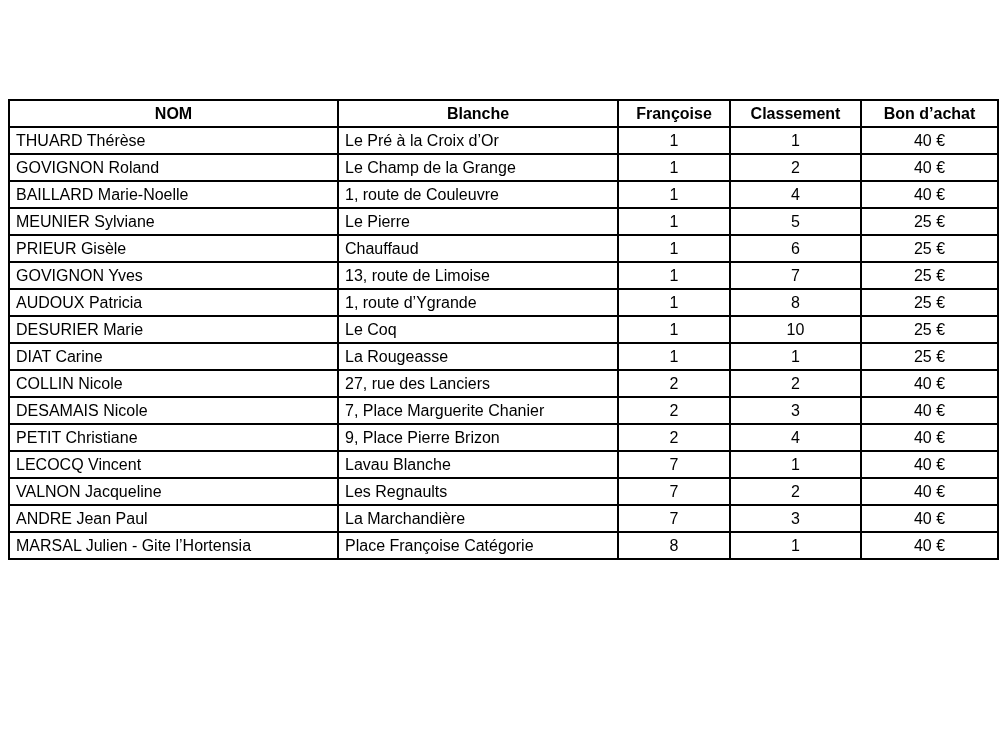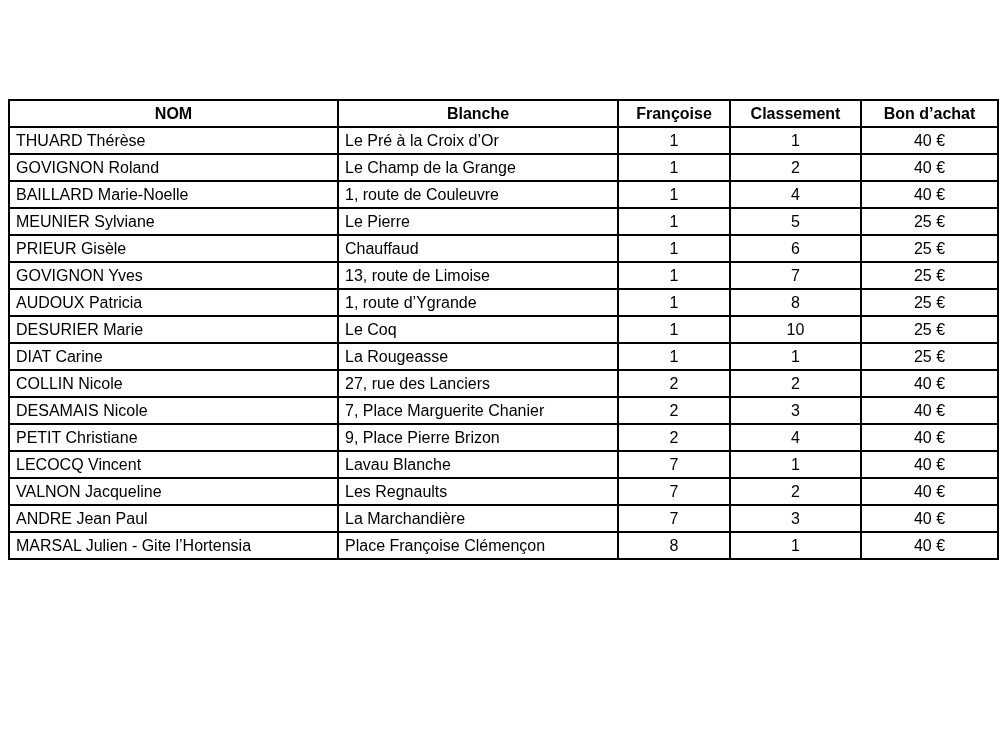--- a/index.html
+++ b/index.html
@@ -179,20 +179,20 @@
         </tr>
         <tr>
           <td>ANDRE Jean Paul</td>
           <td>La Marchandière</td>
           <td>7</td>
           <td>3</td>
           <td>40 €</td>
         </tr>
         <tr>
           <td>MARSAL Julien - Gite l’Hortensia</td>
-          <td>Place Françoise Clémençon</td>
+          <td>Place Françoise Catégorie</td>
           <td>8</td>
           <td>1</td>
           <td>40 €</td>
         </tr>
       </tbody>
   </table>
 </div>
 
 </body></html>

